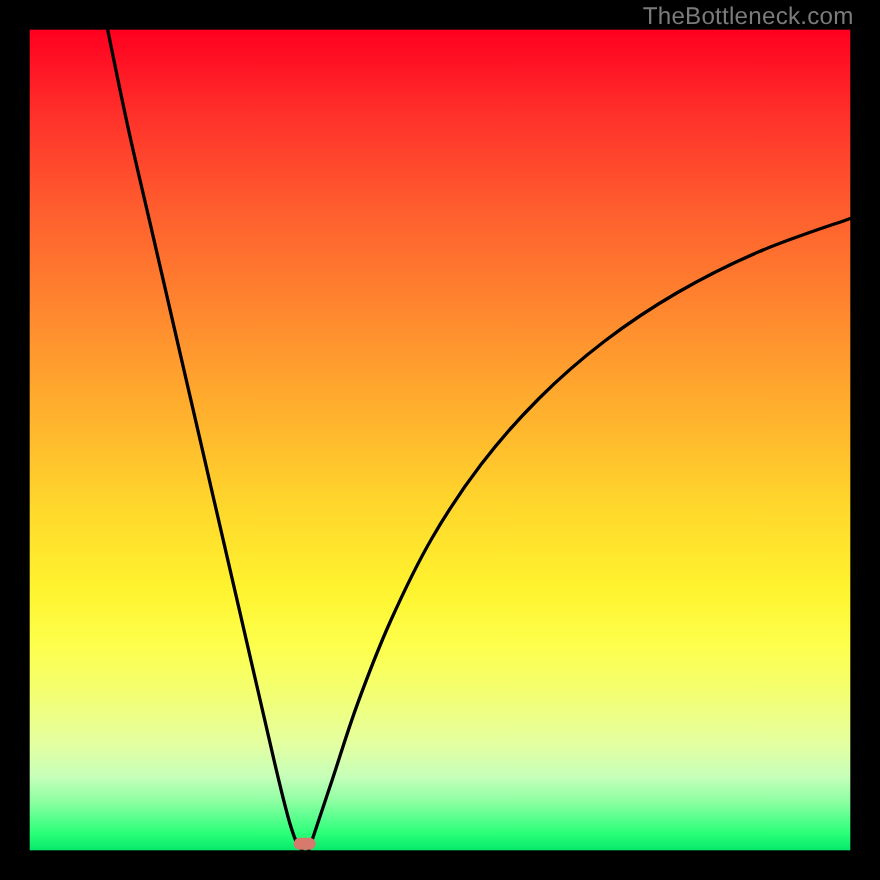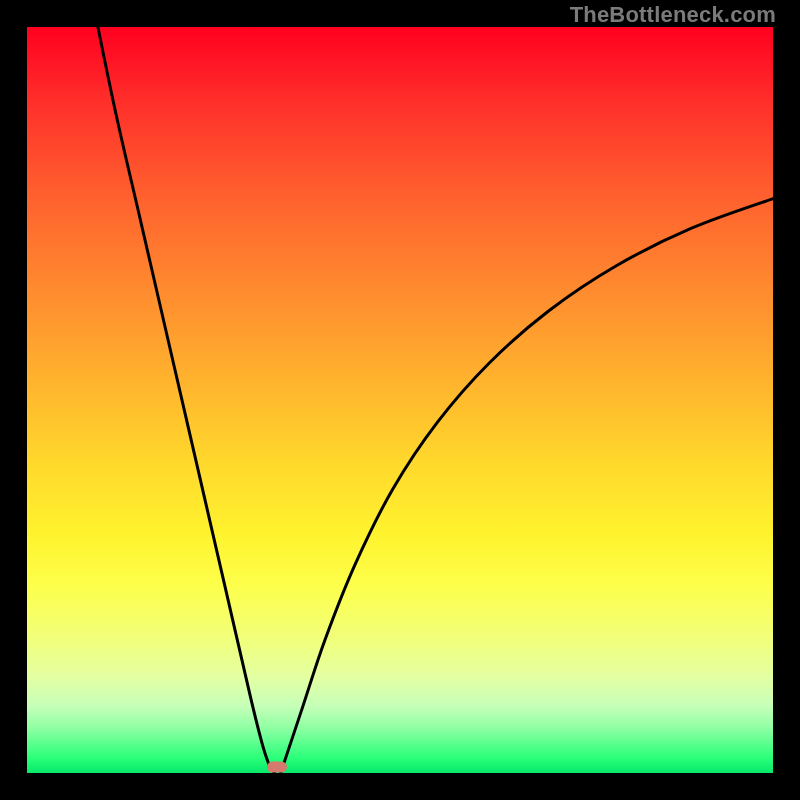--- a/index.html
+++ b/index.html
@@ -43,21 +43,21 @@
       #2aff78 98%,
       #06e86b 100%
     );
   }
   .watermark {
     position: absolute;
     top: 2px;
     right: 24px;
     color: #7b7b7b;
     font-size: 22px;
-    font-weight: 700;
+    font-weight: 400;
     letter-spacing: 0.2px;
     text-align: right;
     z-index: 5;
   }
   svg.curve {
     position: absolute;
     top: 0;
     left: 0;
     width: 746px;
     height: 746px;

